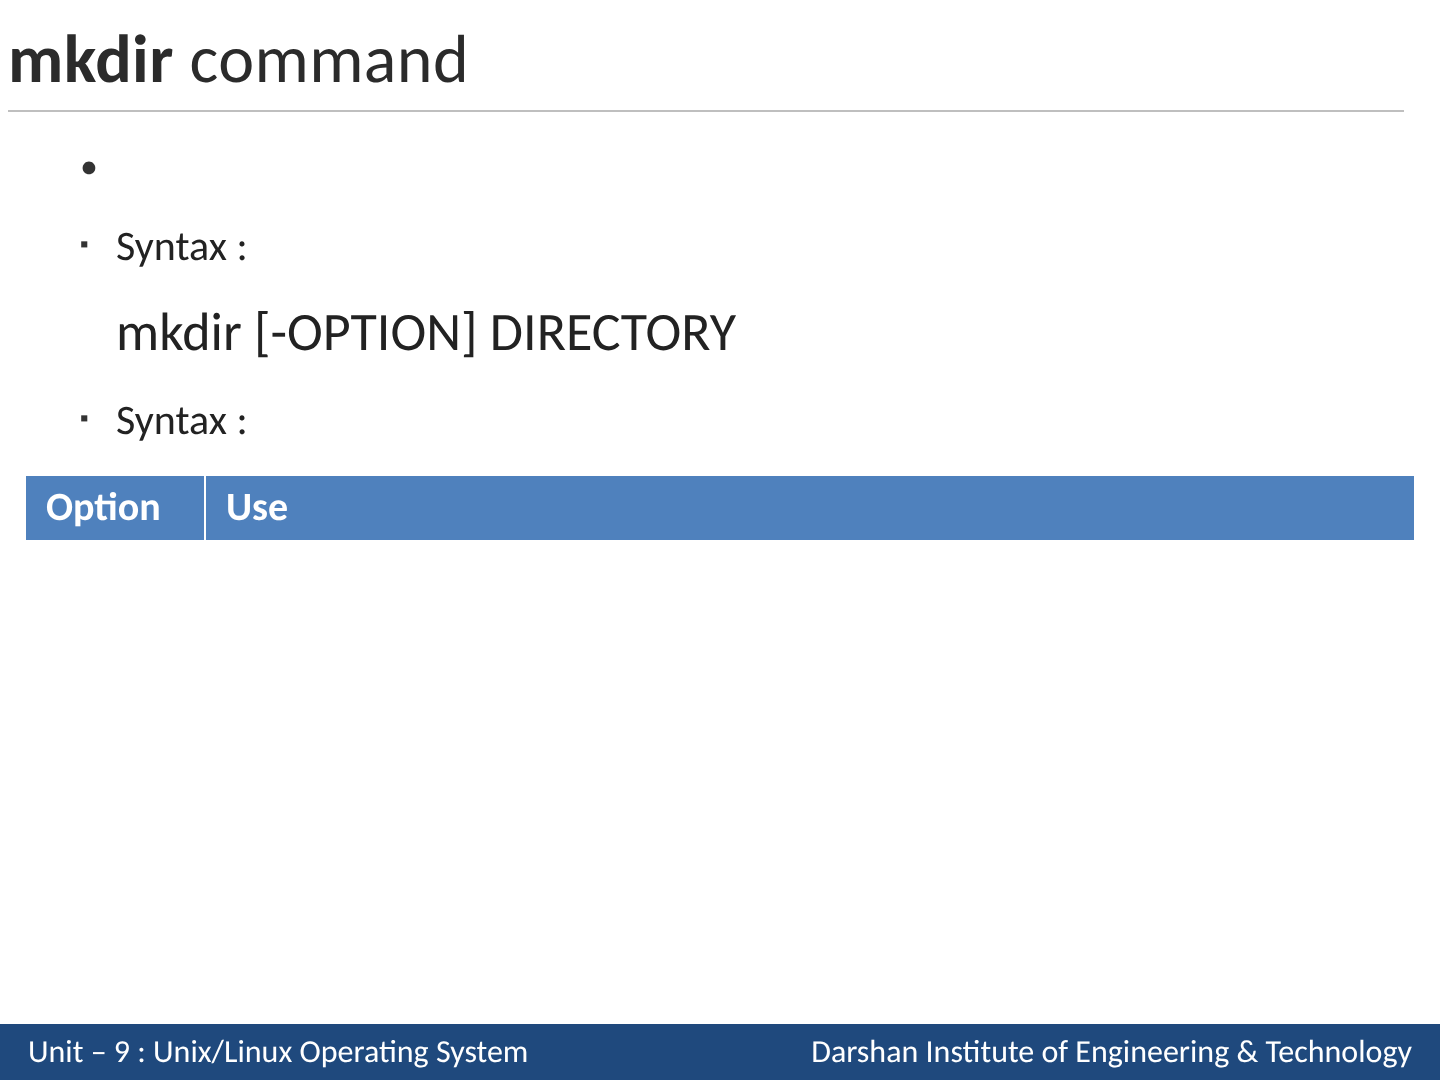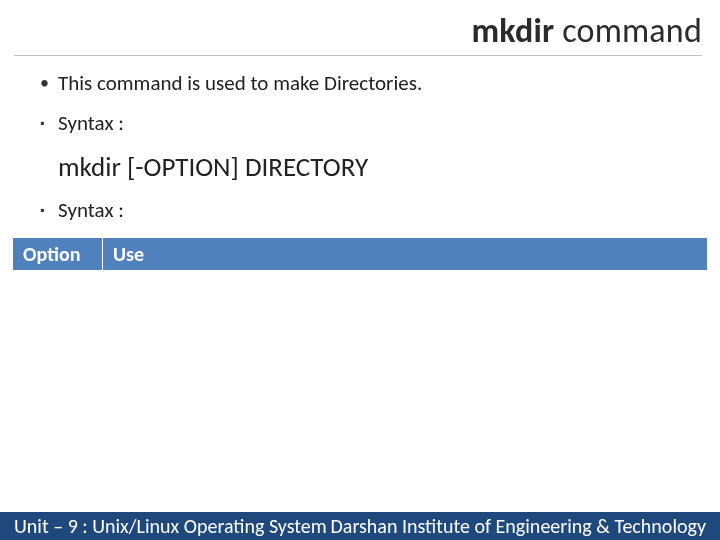--- a/index.html
+++ b/index.html
@@ -1,51 +1,50 @@
 <!DOCTYPE html>
 <html><head>
 <meta charset="utf-8">
 <style>
   * { margin: 0; padding: 0; box-sizing: border-box; }
   html, body { width: 720px; height: 540px; font-family: Calibri, Arial, sans-serif; background: #fff; overflow: hidden; }
   .slide { position: relative; width: 720px; height: 540px; }
-  .title-block { padding: 10px 18px 6px 14px; text-align: right; }
+  .title-block { padding: 10px 18px 6px 4px; }
   .title { font-size: 34px; color: #2b2b2b; letter-spacing: 0.2px; }
   .title .bold { font-weight: 700; }
   .title .light { font-weight: 400; }
   .hr { border: none; height: 1px; background: #bfbfbf; margin: 4px 0 0 0; }
   .body { padding: 8px 20px 0 40px; font-size: 21px; color: #222; }
   .row { display: flex; align-items: flex-start; margin-bottom: 14px; }
   .bullet-disc { width: 18px; flex: 0 0 18px; font-size: 18px; line-height: 26px; color: #333; }
   .bullet-square { width: 18px; flex: 0 0 18px; font-size: 12px; line-height: 26px; color: #333; }
   .bold { font-weight: 400; }
   .indent { padding-left: 18px; margin-bottom: 14px; font-size: 27px; }
   .table-wrap { padding: 0 12px; }
   table.opt { width: 100%; border-collapse: collapse; }
   table.opt th { background: #4f81bd; color: #fff; text-align: left; font-weight: 700; font-size: 20px; padding: 4px 10px; border: 1px solid #fff; }
   table.opt th.col-option { width: 90px; }
-  .footer { position: absolute; left: 0; right: 0; bottom: 0; height: 28px; background: #1f497d; color: #fff; display: flex; justify-content: space-between; align-items: center; padding: 0 14px; font-size: 20px; }
+  .footer { position: absolute; left: 0; right: 0; bottom: 0; height: 28px; background: #1f497d; color: #fff; display: flex; justify-content: space-between; align-items: center; padding: 0 14px; font-size: 16px; }
 </style>
 </head>
 <body>
 
 <div class="slide">
 
   <div class="title-block">
     <div class="title">
       <span class="bold">mkdir</span><span class="light"> command</span>
     </div>
     <hr class="hr">
   </div>
 
   <div class="body">
 
     <div class="row">
       <div class="bullet-disc">•</div>
-      <div>This command is used to make Directories.</div>
     </div>
 
     <div class="row">
       <div class="bullet-square">▪</div>
       <div class="bold">Syntax :</div>
     </div>
 
     <div class="indent">mkdir [-OPTION] DIRECTORY</div>
 
     <div class="row">

